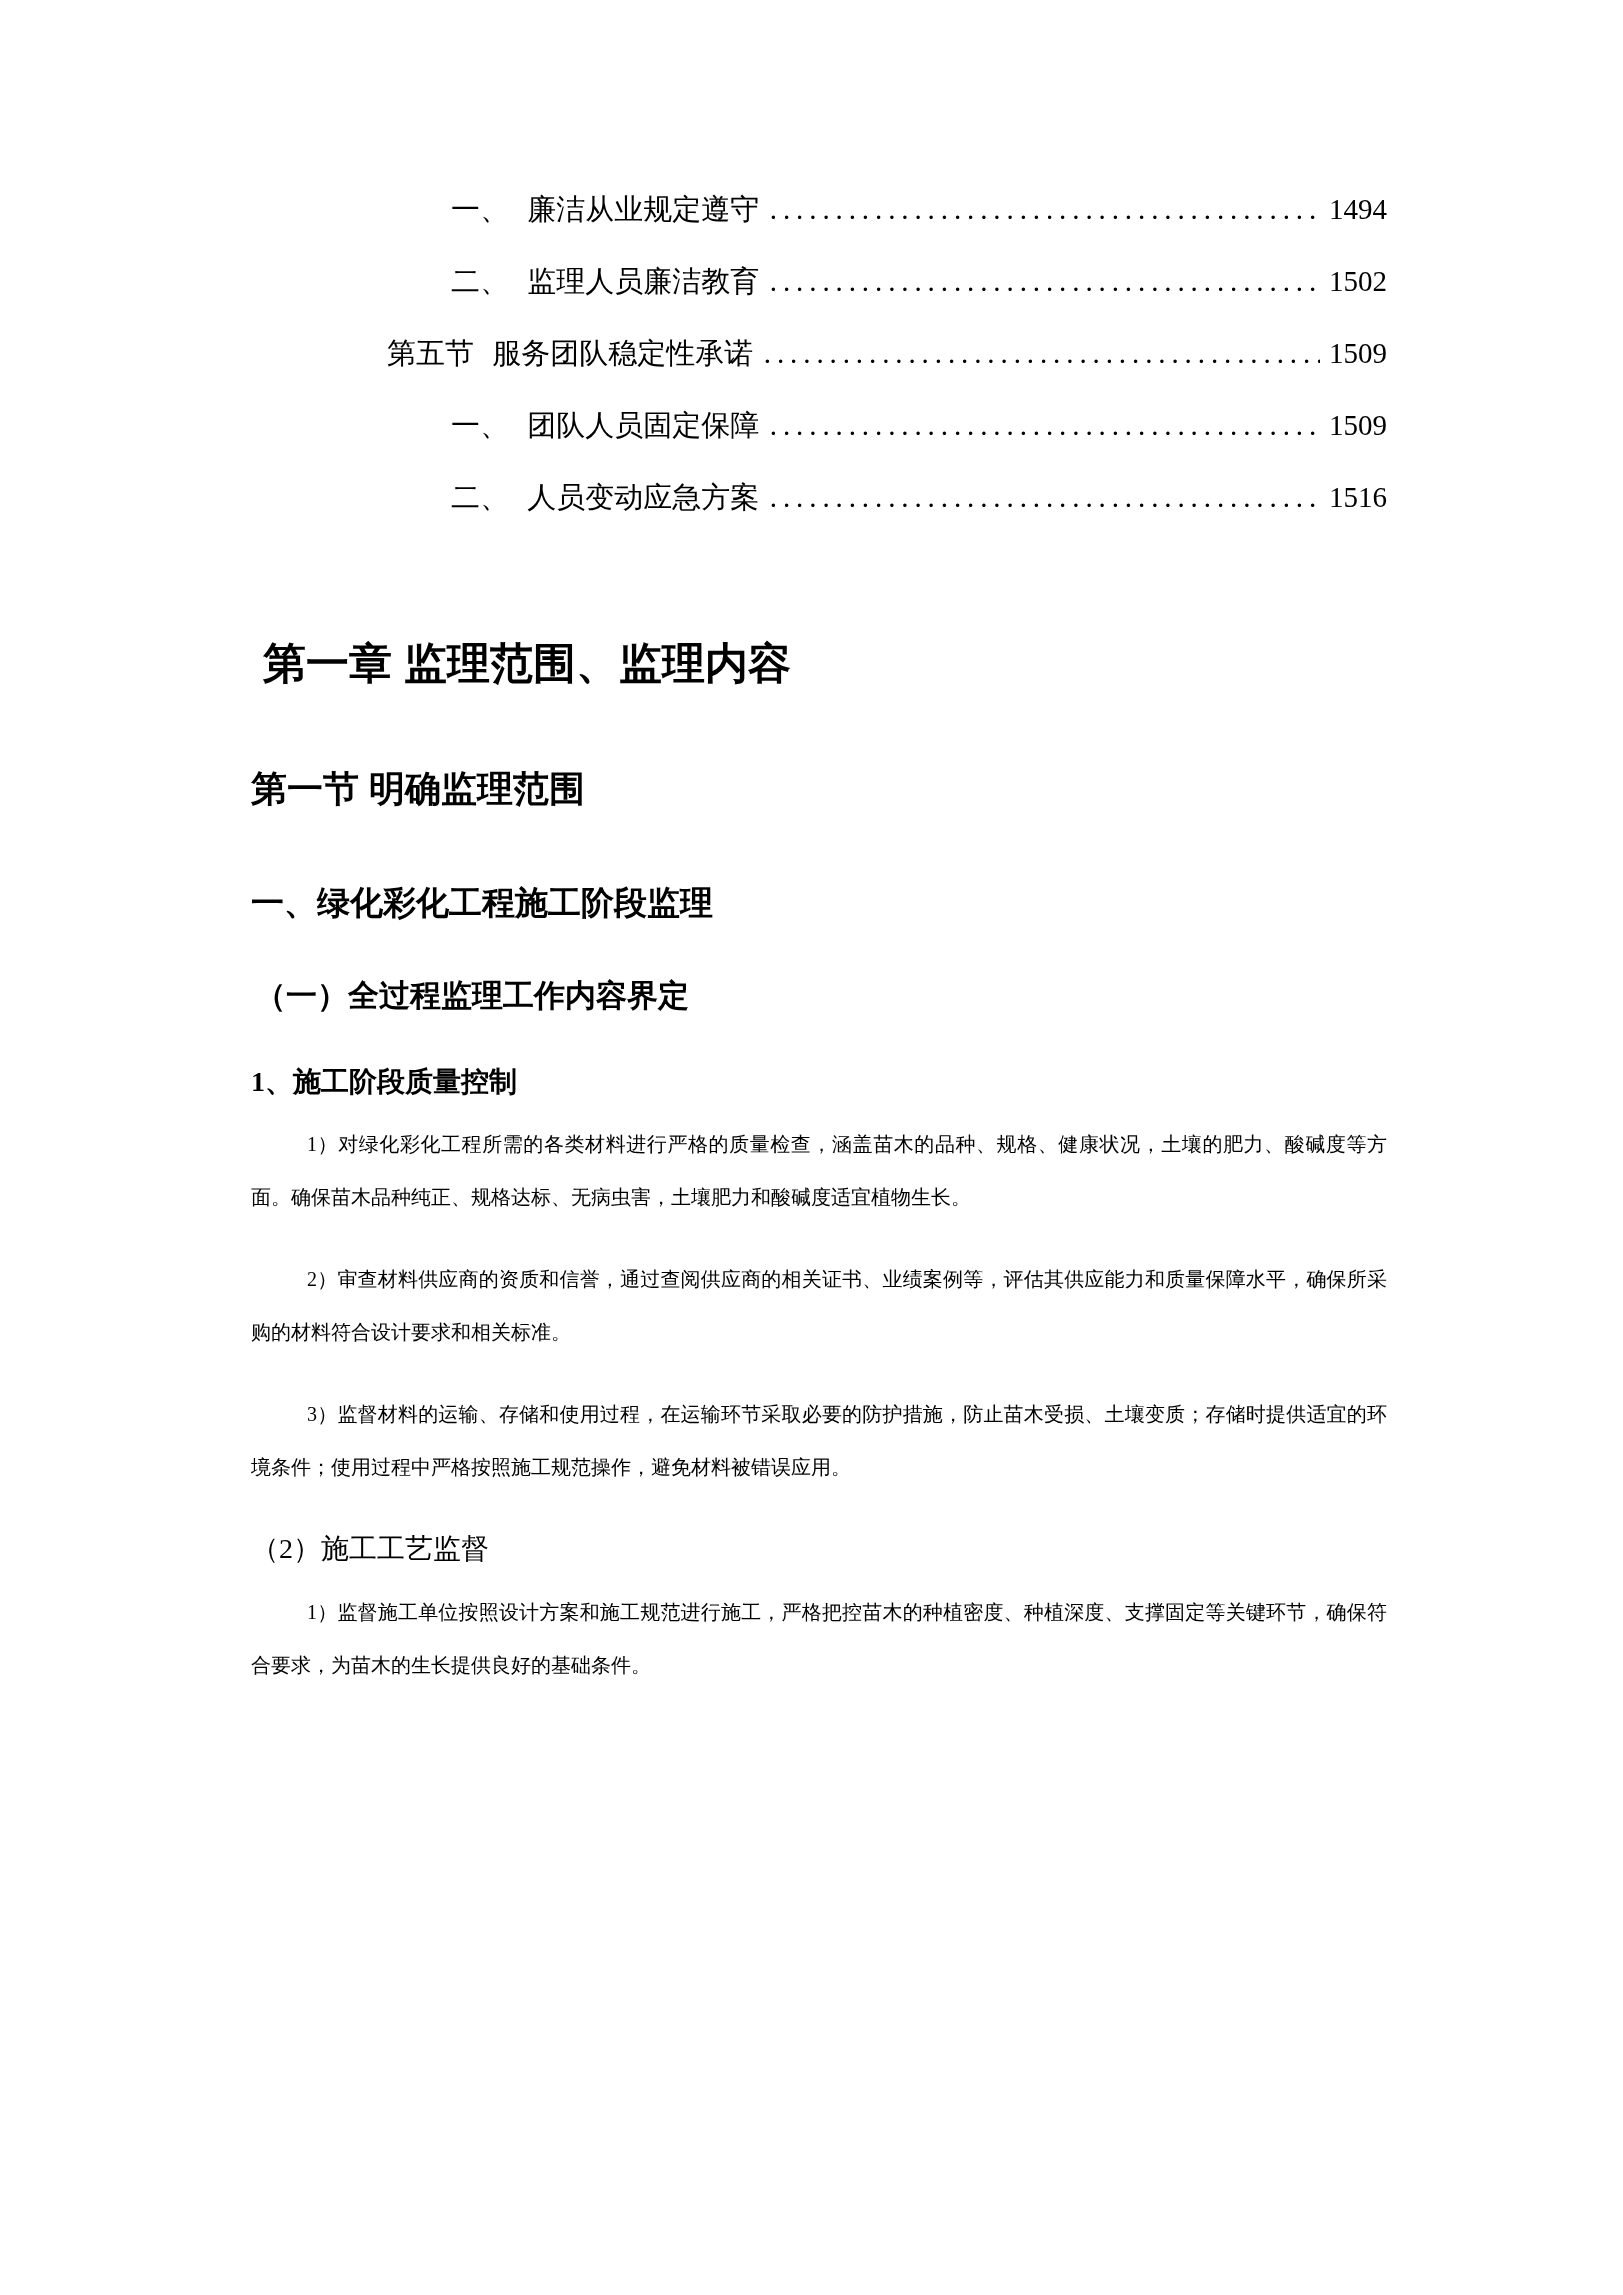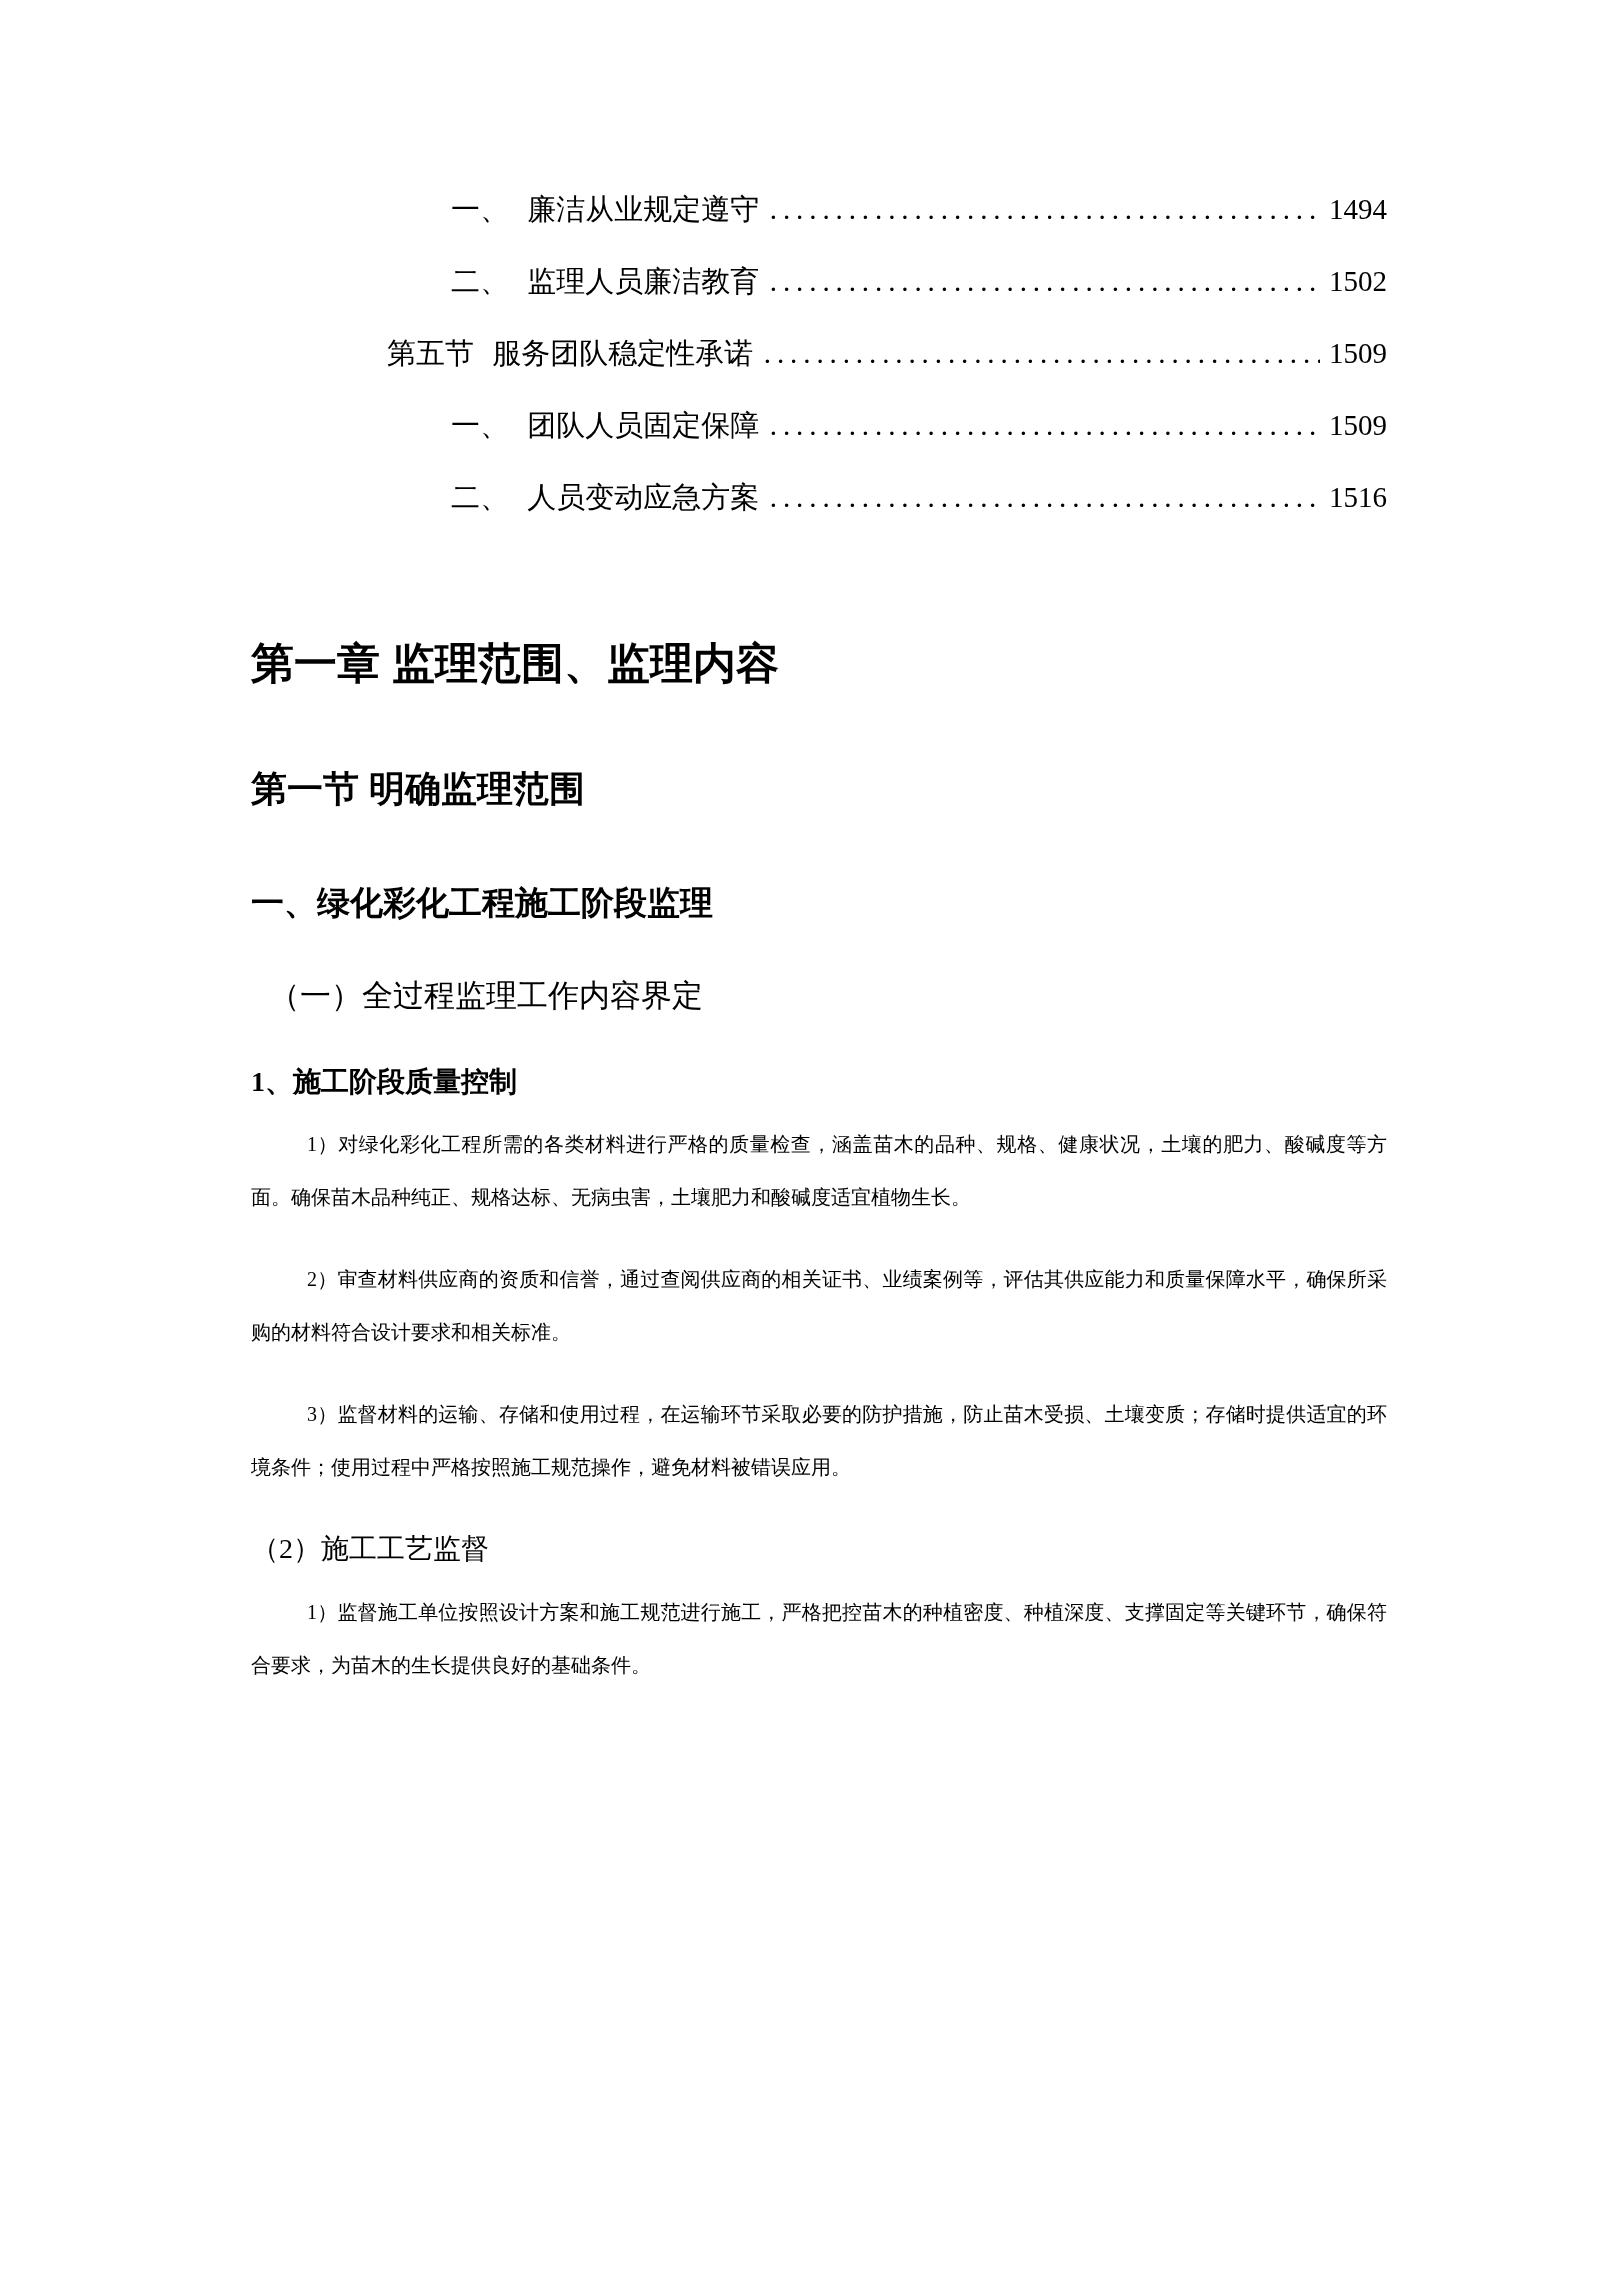--- a/index.html
+++ b/index.html
@@ -45,41 +45,41 @@
     font-size: 29px;
   }
   .toc-page { text-align: right; }
 
   
   .chapter-title {
     font-family: "Liberation Sans", "DejaVu Sans", sans-serif;
     font-weight: bold;
     font-size: 43px;
     line-height: 1.2;
-    margin: 124px 0 0 0;
+    margin: 124px 0 0 12px;
   }
   .section-title {
     font-family: "Liberation Sans", "DejaVu Sans", sans-serif;
     font-weight: bold;
     font-size: 36px;
     line-height: 1.2;
     margin: 77px 0 0 0;
   }
   .subsection-title {
     font-family: "Liberation Sans", "DejaVu Sans", sans-serif;
     font-weight: bold;
     font-size: 33px;
     line-height: 1.2;
     margin: 73px 0 0 0;
   }
   .heading-l4 {
     font-size: 31px;
-    font-weight: normal;
+    font-weight: bold;
     line-height: 1.3;
-    margin: 54px 0 0 18px;
+    margin: 54px 0 0 4px;
   }
   .heading-l5 {
     font-size: 28px;
     font-weight: bold;
     line-height: 1.3;
     margin: 47px 0 0 0;
   }
   .heading-l6 {
     font-size: 28px;
     font-weight: normal;

